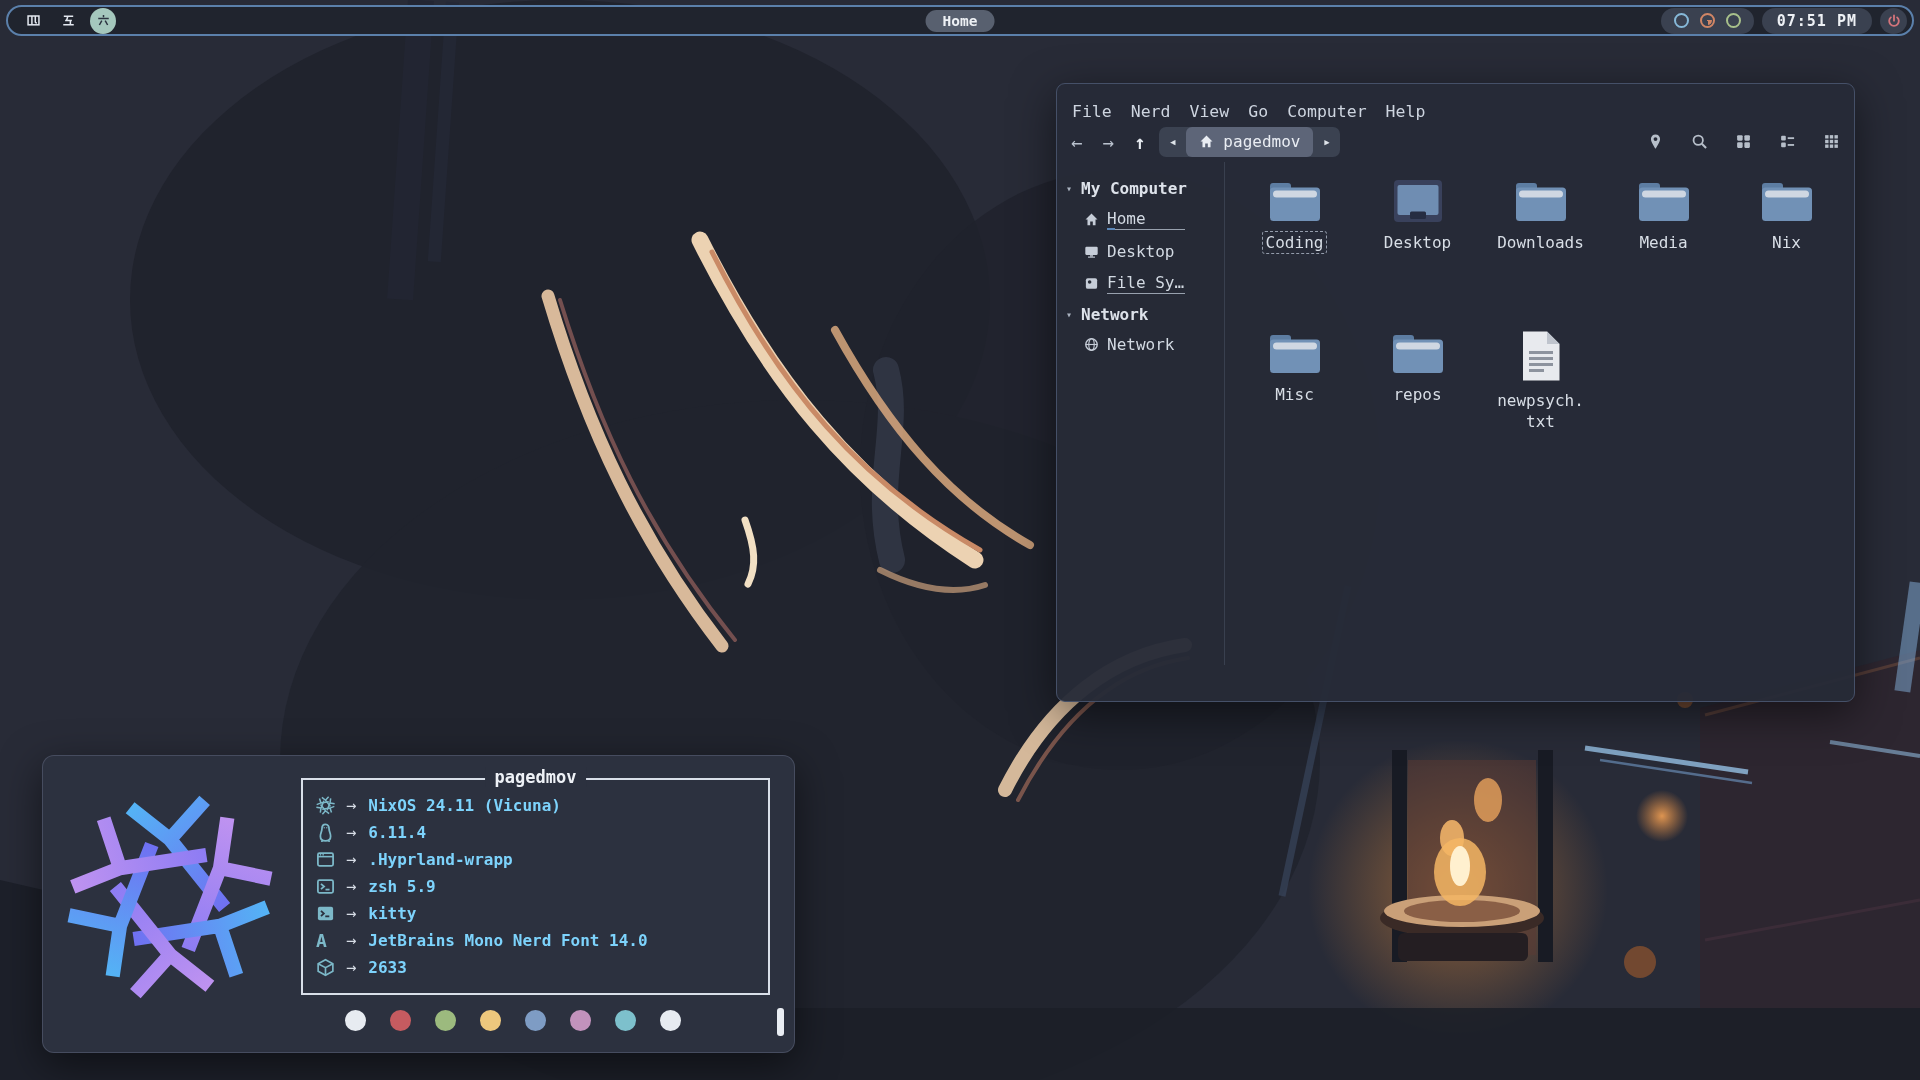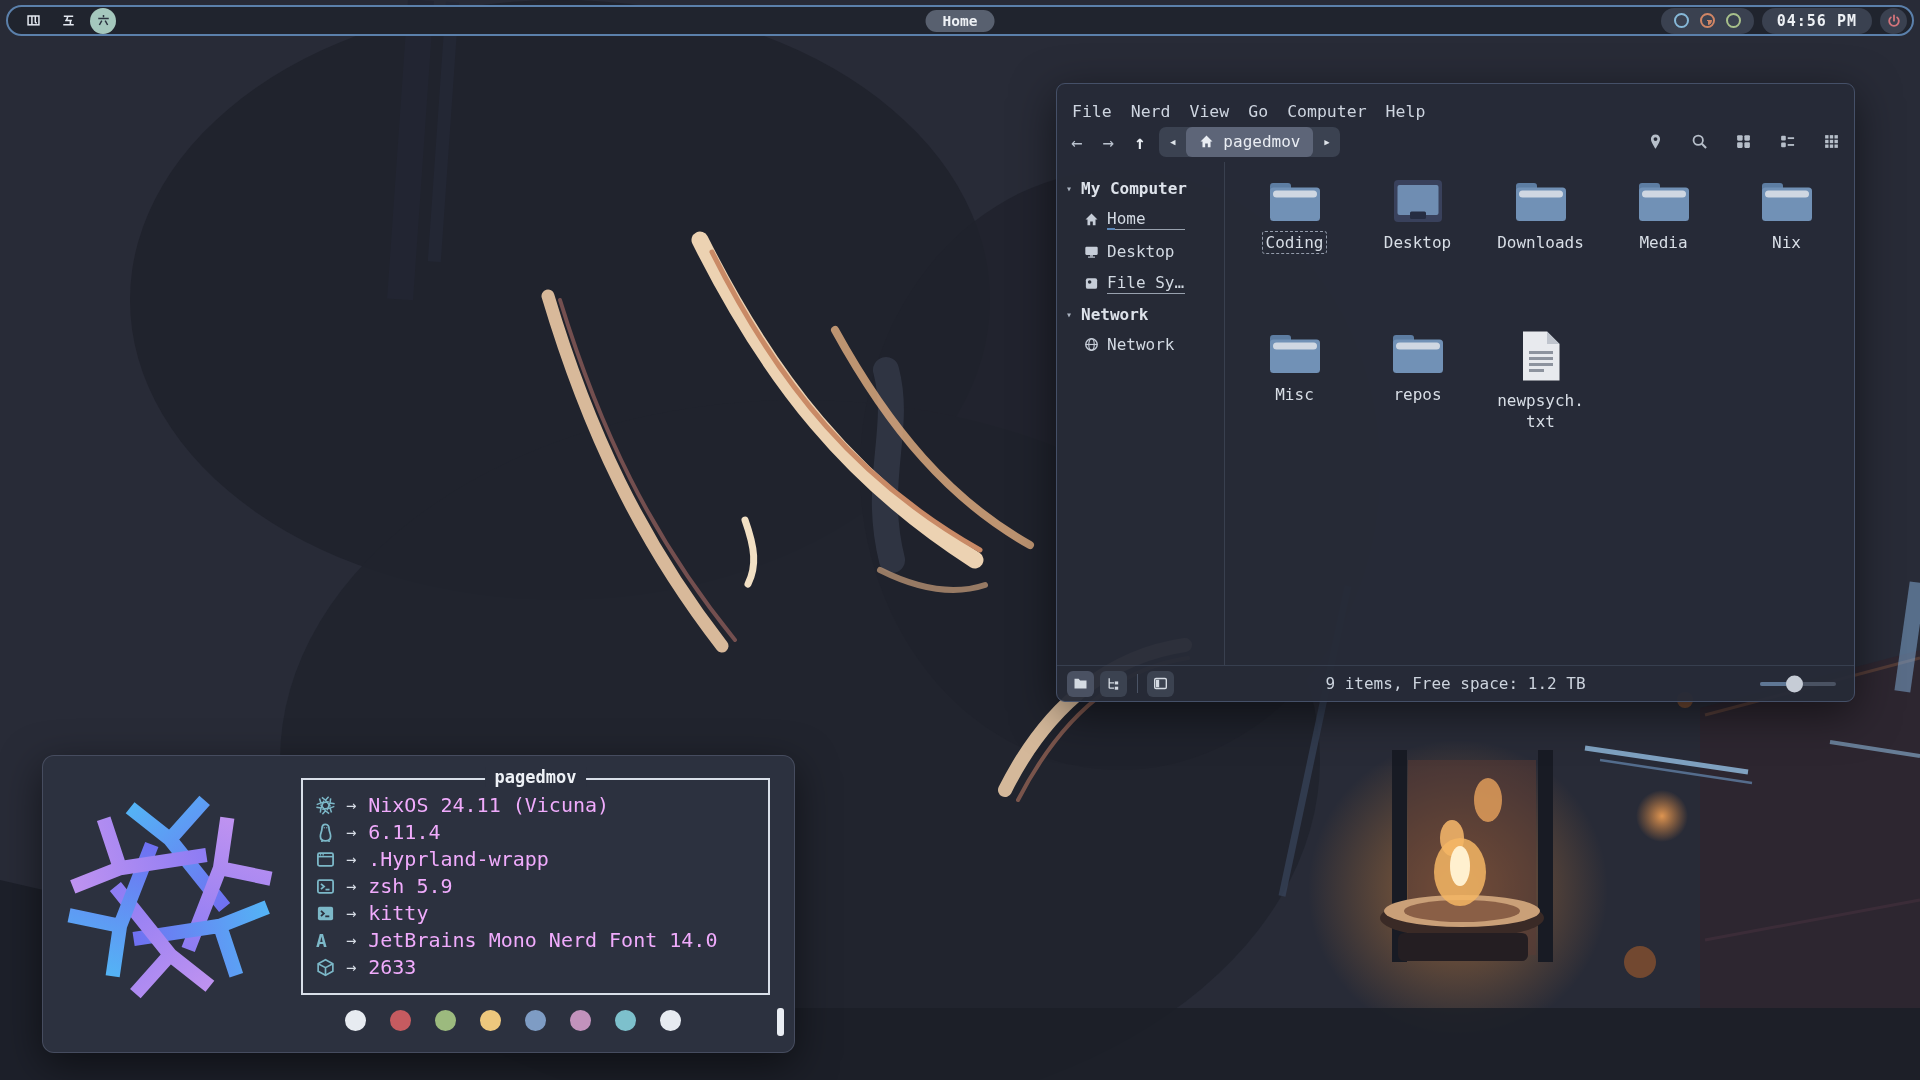--- a/index.html
+++ b/index.html
@@ -98,21 +98,21 @@
   .fetch { flex:1; position:relative; }
   .fetch-box { border:2px solid #d9dfe9; padding:12px 10px 12px 13px; position:relative; }
   .fetch-title { position:absolute; top:-13px; left:50%; transform:translateX(-50%);
                  background:#2c313f; padding:0 10px; font-weight:bold; font-size:17px;
                  color:#eef1f6; white-space:nowrap; }
   .frow { display:flex; align-items:center; height:27px; }
   .ficon { width:26px; display:flex; align-items:center; color:#7cb8c8; }
   .ficon svg { width:19px; height:19px; }
   .ficon.font-a { font-size:18px; font-weight:bold; justify-content:flex-start; }
   .farrow { color:#d7dde6; font-size:17px; margin:0 12px 0 4px; }
-  .fval { color:#f0abfc; font-size:20px; white-space:nowrap; }
+  .fval { color:#7dd3fc; font-size:16px; white-space:nowrap;font-weight:bold; }
   .palette { display:flex; gap:24px; margin:15px 0 0 44px; }
   .dot { width:21px; height:21px; border-radius:50%; }
   .cursorbar { position:absolute; right:10px; bottom:16px; width:7px; height:28px;
                border-radius:3px; background:#e9edf3; }
 </style>
 </head>
 <body>
 
 <svg width="0" height="0" style="position:absolute">
   <defs>
@@ -358,21 +358,21 @@
   </div>
   <div class="bar-title">Home</div>
   <div class="bar-right">
     <div class="pill circles">
       <span class="circ c1" style="border-color: rgb(134, 184, 216);"></span>
       <span class="circ c2" style="border-color: rgb(208, 133, 101);">
           <i class="pie"></i>
         </span>
       <span class="circ c3" style="border-color: rgb(168, 192, 139);"></span>
     </div>
-    <div class="pill clock">04:56 PM</div>
+    <div class="pill clock">07:51 PM</div>
     <div class="pill power">
       <svg class="pwr" style="color: rgb(211, 116, 123);">
           <use href="#i-power"></use>
         </svg>
     </div>
   </div>
 </div>
 
 <div class="fm">
   <div class="fm-menubar">
@@ -499,43 +499,20 @@
       </div>
       <div class="cell">
         <svg class="gi file">
             <use href="#i-textfile"></use>
           </svg>
         <div class="flabel">newpsych.txt</div>
       </div>
     </div>
   </div>
 
-  <div class="fm-status">
-    <div class="sbtn active">
-      <svg>
-          <use href="#i-foldersm"></use>
-        </svg>
-    </div>
-    <div class="sbtn">
-      <svg>
-          <use href="#i-tree"></use>
-        </svg>
-    </div>
-    <div class="ssep"></div>
-    <div class="sbtn">
-      <svg>
-          <use href="#i-panel"></use>
-        </svg>
-    </div>
-    <div class="status-text">9 items, Free space: 1.2 TB</div>
-    <div class="zoomer">
-      <div class="fill"></div>
-      <div class="knob"></div>
-    </div>
-  </div>
 </div>
 
 <div class="term">
   <svg class="nixlogo">
       <use href="#i-flake"></use>
     </svg>
   <div class="fetch">
     <div class="fetch-box">
       <div class="fetch-title">pagedmov</div>
       <div class="frow">

